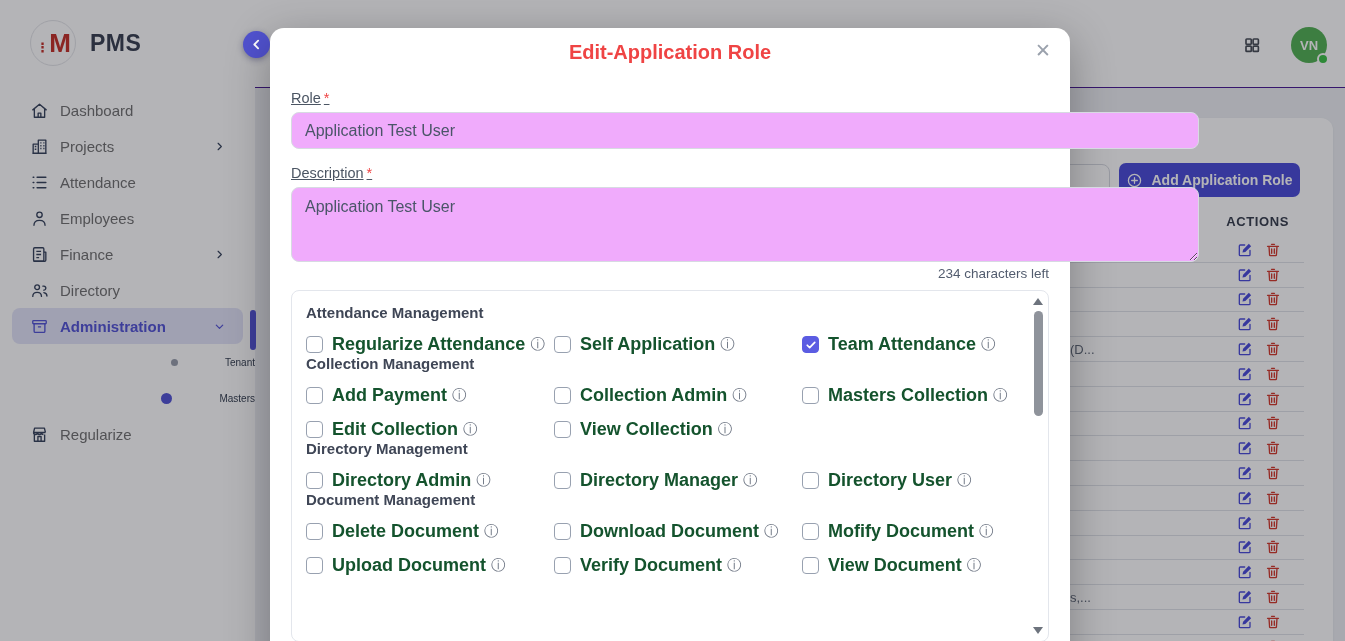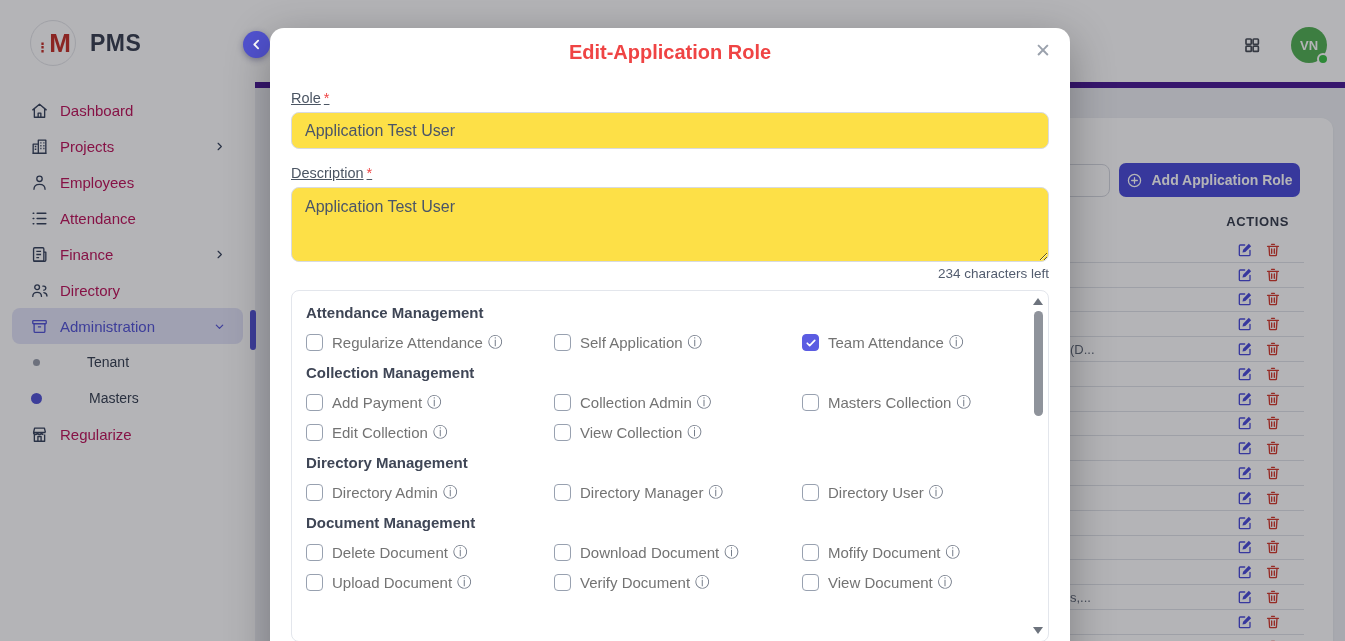--- a/index.html
+++ b/index.html
@@ -22,47 +22,47 @@
     border:1px solid #e3e4e8; display:flex; align-items:center; justify-content:center;
   }
   .logo-m { color:#c4332b; font-size:26px; font-weight:700; letter-spacing:-1px; }
   .logo-m::before { content:"⋮"; color:#c4332b; font-size:13px; margin-right:1px; }
   .app-name { font-size:23px; font-weight:700; color:#3c4354; letter-spacing:.5px;text-align:right; }
 
   .nav { margin-top:26px; position:relative; }
   .nav-item {
     height:36px; display:flex; align-items:center; gap:11px;
     padding-left:30px; padding-right:30px; cursor:pointer;
-    font-size:15px; color:#be185d; font-weight:500;
+    font-size:15px; color:#737373; font-weight:500;
   }
   .nav-icon { width:19px; height:19px; flex:0 0 19px; display:flex; }
   .nav-icon svg { width:19px; height:19px; }
   .nav-label { flex:1; }
   .chev { width:11px; height:11px; display:flex; }
   .chev svg { width:11px; height:11px; }
   .nav-item.active {
     margin:0 12px; padding-left:18px; padding-right:18px;
-    background:#e3e4f8; border-radius:8px; color:#5556d6; font-weight:400;
+    background:#e3e4f8; border-radius:8px; color:#5556d6; font-weight:700;
   }
   .active-bar {
     position:absolute; right:-1px; width:6px; height:40px; top:218px;
     background:#5556d6; border-radius:4px;
   }
   .nav-sub {
     height:36px; display:flex; align-items:center; padding-left:30px;
-    font-size:14px; color:#3a4455; cursor:pointer;
+    font-size:10px; color:#3a4455; cursor:pointer;justify-content:flex-end;
   }
   .dot { border-radius:50%; }
   .dot.gray { width:7px; height:7px; background:#9aa0ad; margin-left:3px; }
   .dot.indigo { width:11px; height:11px; background:#5556d6; margin-left:1px; }
   .nav-sub-label { margin-left:47px; }
 
   .topbar {
     position:absolute; left:255px; right:0; top:0; height:88px; background:#fff;
-    border-bottom:6px solid #4c1d95;
+    border-bottom:1px solid #4c1d95;
   }
   .topbar-right { position:absolute; right:18px; top:27px; display:flex; align-items:center; gap:30px; }
   .grid-icon { width:18px; height:18px; display:flex; cursor:pointer; }
   .grid-icon svg { width:18px; height:18px; }
   .avatar { position:relative; width:36px; height:36px; border-radius:50%; background:#55b256;
     display:flex; align-items:center; justify-content:center; cursor:pointer; }
   .avatar-text { color:#fff; font-size:13px; font-weight:700; }
   .status-dot { position:absolute; right:-2px; bottom:-2px; width:12px; height:12px;
     border-radius:50%; background:#3fc24a; border:2px solid #fff; }
 
@@ -118,42 +118,42 @@
   .m-title { text-align:center; padding-top:13px; font-size:20px; font-weight:700; color:#ef4444; }
   .m-close {
     position:absolute; top:11px; right:15px; width:24px; height:24px; border:none;
     background:transparent; color:#9aa1ac; font-size:19px; cursor:pointer; line-height:24px;
     font-family:inherit;
   }
   .field-label { margin:26px 21px 6px; font-size:14.5px; color:#4b5563;text-decoration:underline; }
   .field-label.desc { margin-top:16px; }
   .req { color:#ef4444; margin-left:3px; }
   .text-input {
-    display:block; margin:0 21px; width:758px; height:37px;
+    display:block; margin:0 21px; width:908px; height:37px;
     border:1px solid #d7dae2; border-radius:8px; padding:0 13px;
-    font-size:16px; color:#4a5568; font-family:inherit; outline:none; background:#fde047;
+    font-size:16px; color:#4a5568; font-family:inherit; outline:none; background:#f0abfc;
   }
   textarea.text-input { height:75px; padding:8px 13px; resize:both; line-height:1.35; }
   .chars-left { text-align:right; margin:4px 21px 0; font-size:13.5px; color:#525c6e; }
 
   .perm-panel {
     position:relative; margin:9px 21px 0; height:352px; overflow:hidden;
     border:1px solid #e3e6ec; border-radius:8px; padding:13px 34px 13px 14px;
   }
-  .perm-group + .perm-group { margin-top:13px; }
+  .perm-group + .perm-group { }
   .perm-title { font-size:15px; font-weight:700; color:#3f4656; margin-bottom:13px; }
   .perm-grid { display:grid; grid-template-columns:248px 248px 1fr; row-gap:13px; }
   .perm-item { display:flex; align-items:center; cursor:pointer; }
   .cb {
     width:17px; height:17px; flex:0 0 17px; border:1.5px solid #98a1b0; border-radius:4px;
     background:#fff; display:flex; align-items:center; justify-content:center;
   }
   .cb.checked { background:#5b5ce2; border-color:#5b5ce2; }
   .cb svg { width:12px; height:12px; }
-  .perm-label { font-size:15px; color:#737373; margin-left:9px; }
+  .perm-label { font-size:18px; color:#14532d; margin-left:9px;font-weight:bold; }
   .info-icon { font-size:14.5px; color:#6e7684; margin-left:5px; line-height:1; }
 
   .pscroll {
     position:absolute; top:3px; right:3px; bottom:3px; width:14px;
     display:flex; flex-direction:column; align-items:center;
   }
   .ps-arrow { width:0; height:0; border-left:5px solid transparent; border-right:5px solid transparent; }
   .ps-arrow.up { border-bottom:7px solid #6d737d; margin-top:4px; }
   .ps-arrow.down { border-top:7px solid #6d737d; position:absolute; bottom:4px; }
   .ps-thumb { position:absolute; top:17px; width:9px; height:105px; background:#8f939b; border-radius:5px; }
@@ -190,35 +190,35 @@
         <span class="nav-label">Projects</span>
         <span class="chev">
           <svg viewBox="0 0 24 24" fill="none" stroke="#39455e" stroke-width="2.6" stroke-linecap="round" stroke-linejoin="round">
               <path d="M9 5l7 7-7 7"></path>
             </svg>
         </span>
       </div>
 
       <div class="nav-item">
         <span class="nav-icon">
+          <svg viewBox="0 0 24 24" fill="none" stroke="#39455e" stroke-width="1.9" stroke-linecap="round">
+              <path d="M9 5.5h11M9 12h11M9 18.5h11M4 5.5h.8M4 12h.8M4 18.5h.8"></path>
+            </svg>
+        </span>
+        <span class="nav-label">Attendance</span>
+      </div>
+
+      <div class="nav-item">
+        <span class="nav-icon">
           <svg viewBox="0 0 24 24" fill="none" stroke="#39455e" stroke-width="1.7" stroke-linecap="round">
               <circle cx="12" cy="7.3" r="3.4"></circle>
               <path d="M5 20.5c0-4 3.1-6.2 7-6.2s7 2.2 7 6.2"></path>
             </svg>
         </span>
         <span class="nav-label">Employees</span>
-      </div>
-
-      <div class="nav-item">
-        <span class="nav-icon">
-          <svg viewBox="0 0 24 24" fill="none" stroke="#39455e" stroke-width="1.9" stroke-linecap="round">
-              <path d="M9 5.5h11M9 12h11M9 18.5h11M4 5.5h.8M4 12h.8M4 18.5h.8"></path>
-            </svg>
-        </span>
-        <span class="nav-label">Attendance</span>
       </div>
 
       <div class="nav-item">
         <span class="nav-icon">
           <svg viewBox="0 0 24 24" fill="none" stroke="#39455e" stroke-width="1.7" stroke-linejoin="round">
               <rect x="4.5" y="3.5" width="13" height="17" rx="1.5"></rect>
               <path d="M8 8h6M8 12h6M8 16h3.5M17.5 9H20v10a1.5 1.5 0 0 1-1.5 1.5h-14"></path>
             </svg>
         </span>
         <span class="nav-label">Finance</span>

